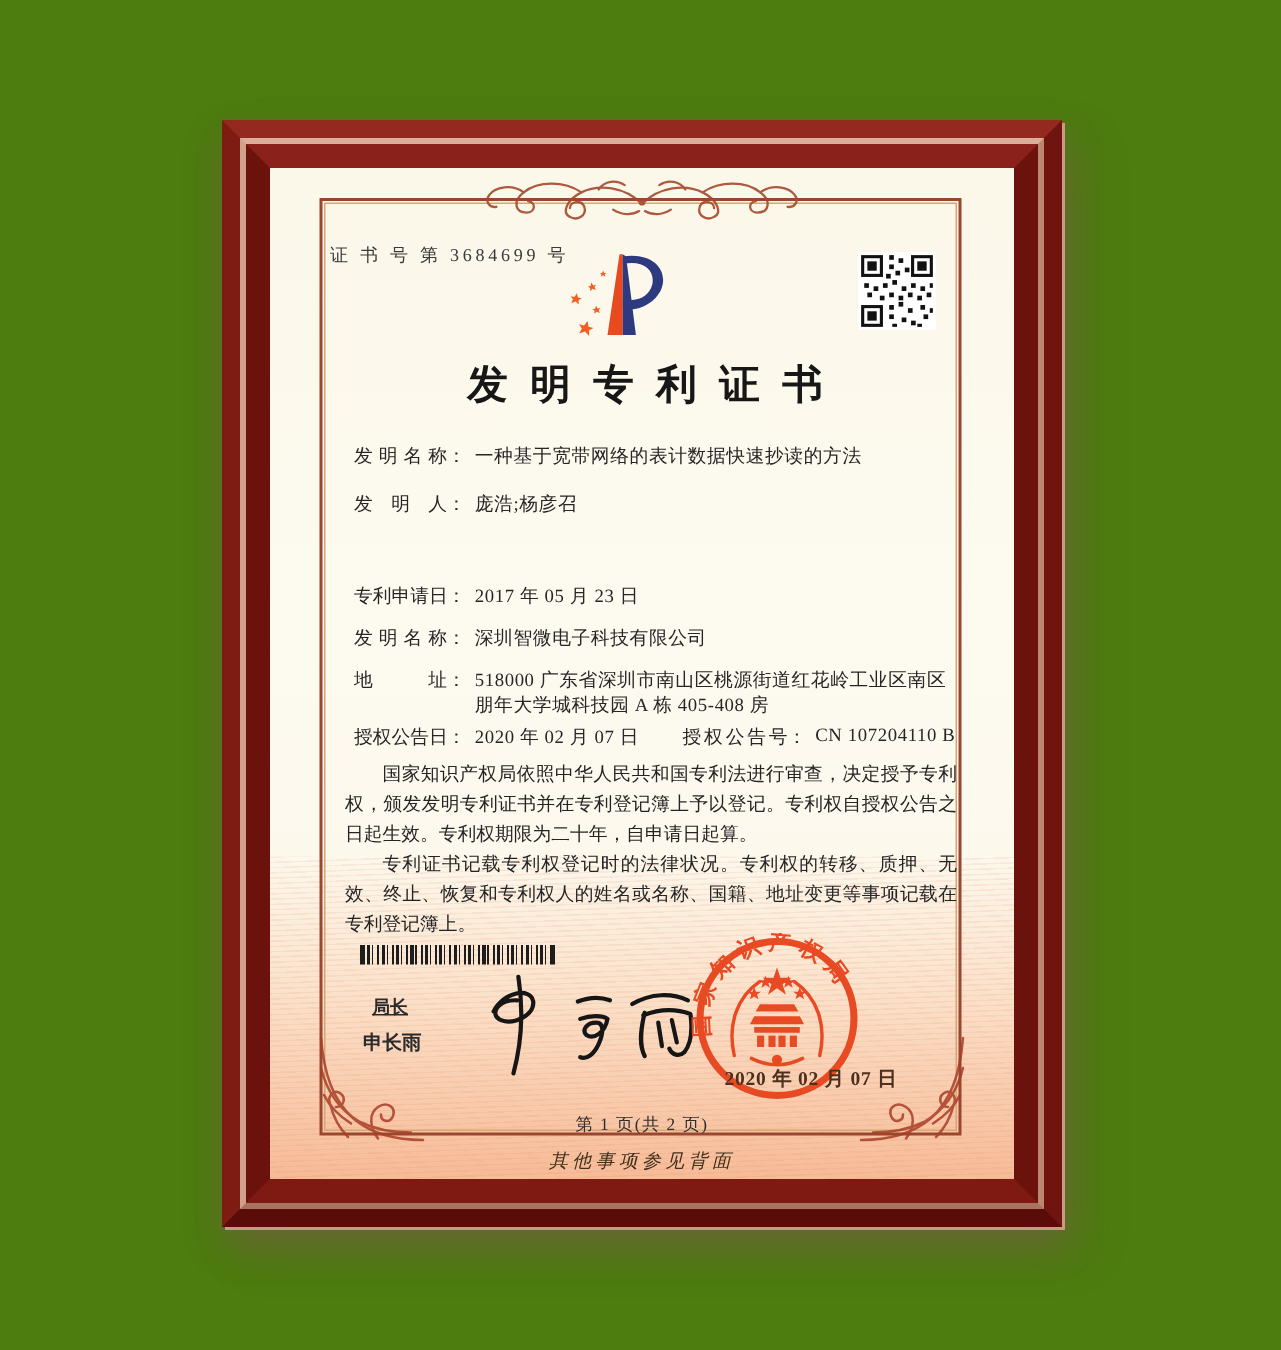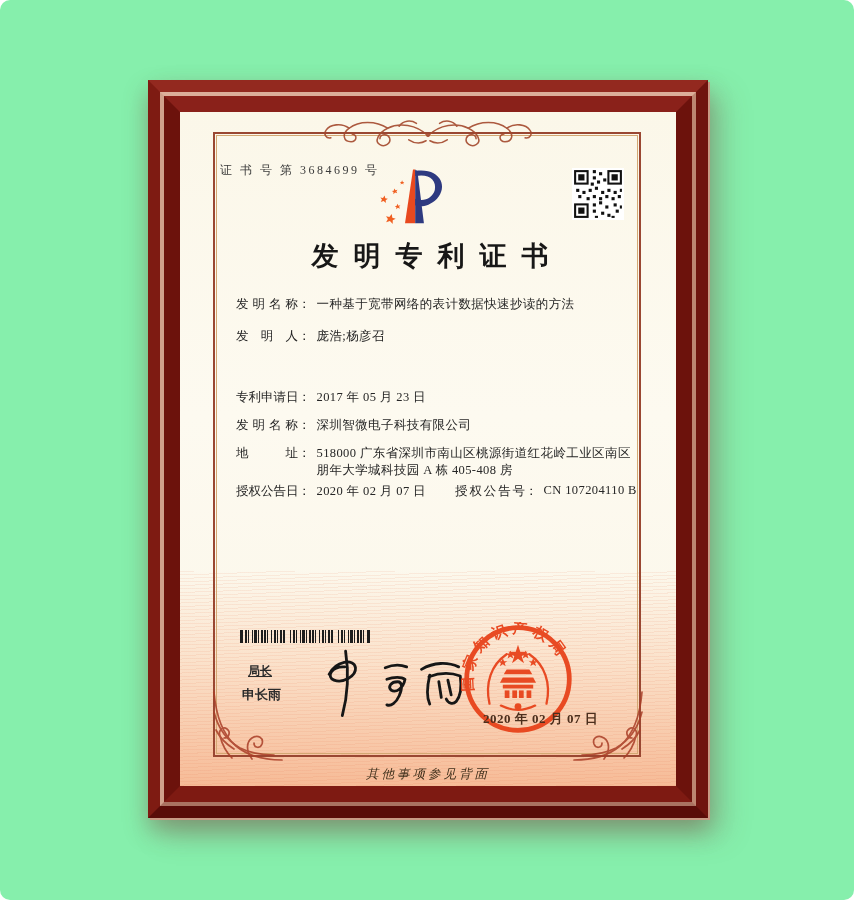--- a/index.html
+++ b/index.html
@@ -1,17 +1,17 @@
 <!DOCTYPE html>
 <html><head>
 <meta charset="utf-8">
 <style>
   html,body{margin:0;padding:0;background:#ffffff;}
   body{font-family:"Liberation Serif","DejaVu Serif",serif;}
-  .stage{position:relative;width:854px;height:900px;background:#86efac;overflow:hidden;border-radius:10px;}
+  .stage{position:relative;width:854px;height:900px;background:#4d7c0f;overflow:hidden;}
 
   
   .frame{position:absolute;left:148px;top:80px;width:560px;height:738px;box-sizing:border-box;
     border:12px solid;border-color:#93291f #6f140e #5a0c08 #7e1b12;
     box-shadow:2px 2px 0 #c89a84,0 12px 22px rgba(120,90,75,.45),14px 16px 28px rgba(120,90,75,.28);}
   .frame-mid{position:relative;width:100%;height:100%;box-sizing:border-box;
     border:4px solid;border-color:#dcae9a #bd8671 #aa7261 #d0a08b;}
   .frame-in{position:relative;width:100%;height:100%;box-sizing:border-box;
     border:16px solid;border-color:#8a211a #6c120c #7e1a12 #6c120c;
     background:#fbf7ea;}
@@ -203,20 +203,24 @@
           <div class="frow" style="top:333px">
             <span class="flabel">地址</span><span class="fcolon">：</span><span class="fvalue addrv"><span>518000 广东省深圳市南山区桃源街道红花岭工业区南区</span><span style="display:block">朋年大学城科技园 A 栋 405-408 房</span></span>
           </div>
           <div class="frow" style="top:371px">
             <span class="flabel">授权公告日</span><span class="fcolon">：</span><span class="fvalue">2020 年 02 月 07 日</span>
             <span class="pair2">
               <span class="flabel w5">授权公告号</span><span class="fcolon">：</span><span class="fvalue">CN 107204110 B</span>
             </span>
           </div>
 
+          <div class="bodytext">
+            <p>国家知识产权局依照中华人民共和国专利法进行审查，决定授予专利权，颁发发明专利证书并在专利登记簿上予以登记。专利权自授权公告之日起生效。专利权期限为二十年，自申请日起算。</p>
+            <p>专利证书记载专利权登记时的法律状况。专利权的转移、质押、无效、终止、恢复和专利权人的姓名或名称、国籍、地址变更等事项记载在专利登记簿上。</p>
+          </div>
 
           <div class="barcode"></div>
 
           <div class="director-title">局长</div>
           <div class="director-name">申长雨</div>
 
           <svg class="signature" width="165" height="85" viewBox="0 0 200 95">
             <g fill="none" stroke="#161616" stroke-width="3.4" stroke-linecap="round" stroke-linejoin="round">
               <path d="M28,40 C36,24 58,20 60,32 C61,43 44,51 34,47 C24,43 31,30 47,31"></path>
               <path d="M48,12 C52,38 51,64 44,90"></path>
@@ -255,20 +259,21 @@
             </g>
             <g fill="none" stroke="#e8431b" stroke-width="2.4" stroke-linecap="round">
               <path d="M30,86 C25,64 32,45 48,34"></path>
               <path d="M90,86 C95,64 88,45 72,34"></path>
               <path d="M42,88 C54,94 66,94 78,88"></path>
             </g>
             <circle cx="60" cy="89" r="3.6" fill="#e8431b"></circle>
           </svg>
           <div class="seal-date">2020 年 02 月 07 日</div>
 
+          <div class="pagenum">第 1 页(共 2 页)</div>
 
           <div class="reverse-note">其他事项参见背面</div>
 
         </div>
       </div>
     </div>
   </div>
 </div>
 
 </body></html>

